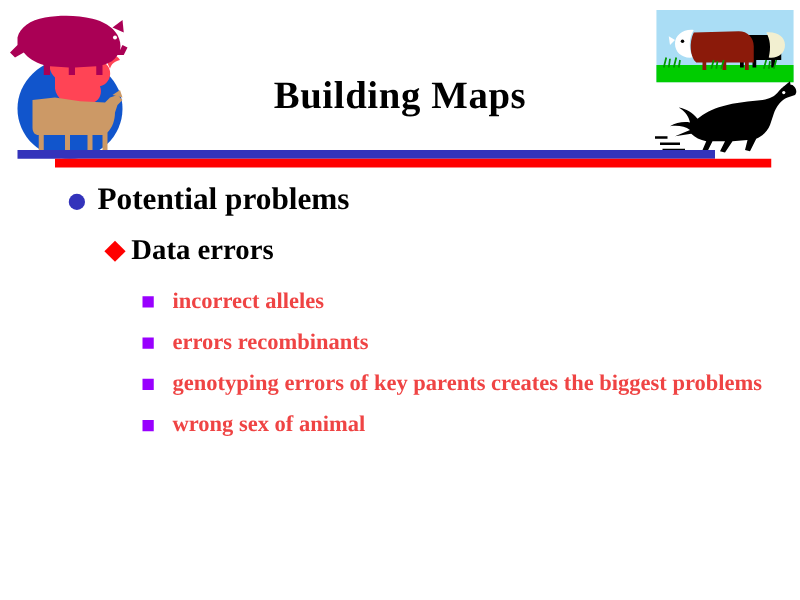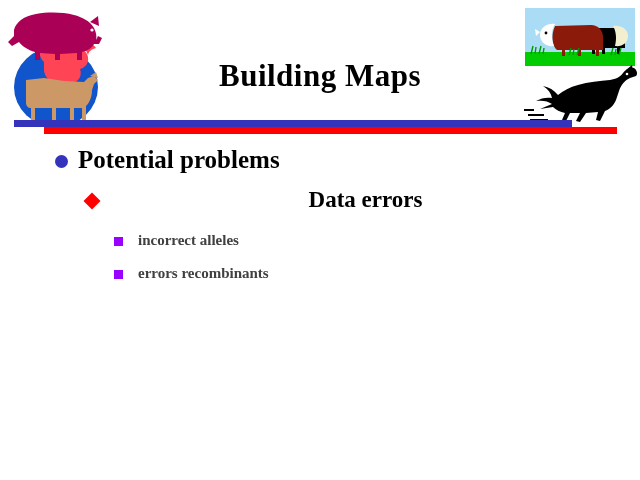--- a/index.html
+++ b/index.html
@@ -121,21 +121,20 @@
     line-height: 30px;
     color: #000000;
   }
 
   
   .lvl2 {
     position: absolute;
     left: 86px;
     top: 46px;
     width: 540px;
-    text-align: center;
   }
   .lvl2 .marker {
     position: absolute;
     left: 0px;
     top: 9px;
     width: 12px;
     height: 12px;
     background: #FF0000;
     transform: rotate(45deg);
   }
@@ -163,24 +162,24 @@
   .lvl3 .marker {
     position: absolute;
     left: 0px;
     top: 9px;
     width: 9px;
     height: 9px;
     background: #9900FF;
   }
   .lvl3 .txt {
     display: block;
-    font-size: 15px;
+    font-size: 18px;
     font-weight: bold;
     line-height: 24px;
-    color: #404040;
+    color: #ef4444;
   }
 </style>
 </head>
 <body>
 
 <div class="header">
 
   <svg class="logo-left" viewBox="0 0 104 126">
 
     <ellipse cx="52" cy="85" rx="42" ry="40" fill="#1155CC"></ellipse>
@@ -269,16 +268,24 @@
       <span class="marker"></span>
       <span class="txt">incorrect alleles</span>
     </div>
 
 
     <div class="lvl3">
       <span class="marker"></span>
       <span class="txt">errors recombinants</span>
     </div>
 
-
+    <div class="lvl3">
+      <span class="marker"></span>
+      <span class="txt">genotyping errors of key parents creates the biggest problems</span>
+    </div>
+
+    <div class="lvl3">
+      <span class="marker"></span>
+      <span class="txt">wrong sex of animal</span>
+    </div>
 
   </div>
 </div>
 
 </body></html>

